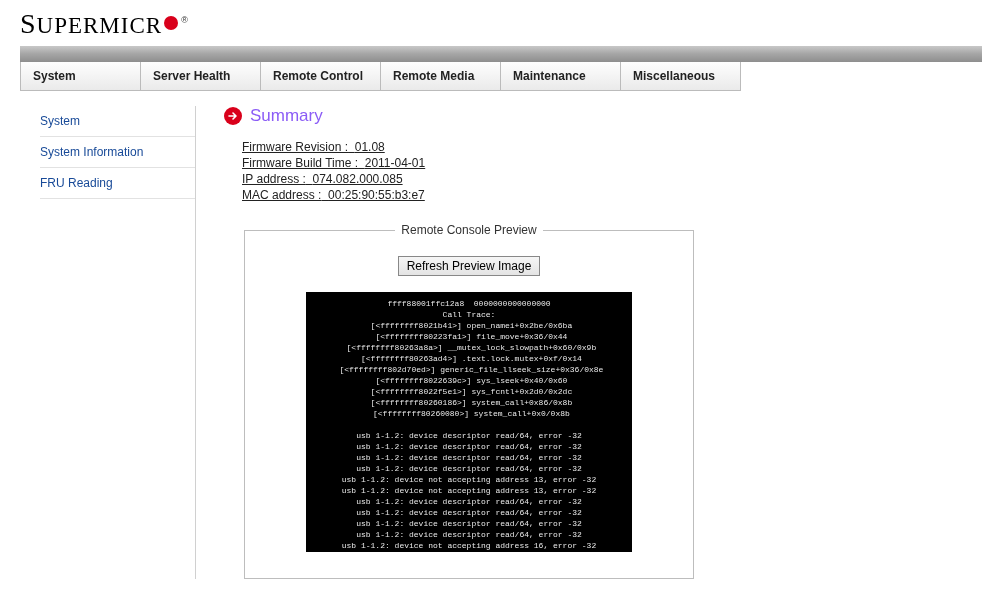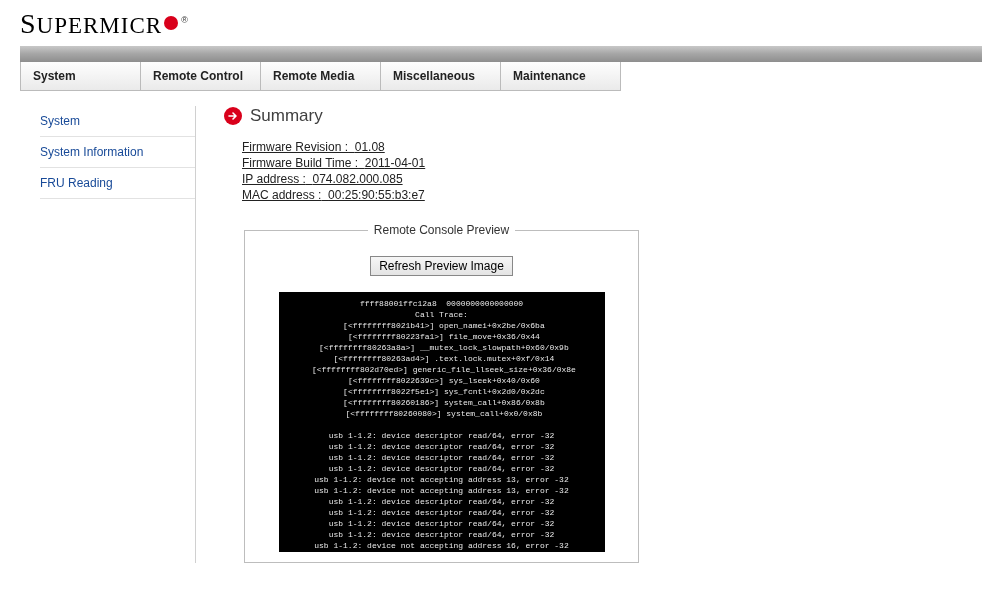--- a/index.html
+++ b/index.html
@@ -16,45 +16,46 @@
   .menu-item:last-child { border-right: 1px solid #bbb; }
   .body-row { display: flex; margin-top: 15px; }
   .sidebar { width: 195px; padding-left: 40px; }
   .side-item { display: block; padding: 8px 0; font-size: 12px; color: #184a98; cursor: pointer; border-bottom: 1px solid #e2e2e2; }
   .side-item.active { font-weight: normal; }
   .divider { width: 1px; background: #d0d0d0; }
   .main { flex: 1; padding: 0 20px 0 28px; }
   .title-row { display: flex; align-items: center; margin-bottom: 14px; }
   .arrow-badge { width: 18px; height: 18px; border-radius: 50%; background: #d9001b; margin-right: 8px; display: flex; align-items: center; justify-content: center; }
   .arrow-badge svg { display:block; }
-  h1 { font-size: 17px; font-weight: normal; color: #404040; }
+  h1 { font-size: 17px; font-weight: normal; color: #8b5cf6; }
   .info-line { font-size: 12px; color: #222; margin: 2px 0 2px 18px; text-decoration: underline; }
   .info-label { }
-  .fieldset { margin-top: 28px; margin-left: 20px; border: 1px solid #bdbdbd; width: 395px; padding: 14px 20px 10px 20px; text-align: center; }
+  .fieldset { margin-top: 28px; margin-left: 20px; border: 1px solid #bdbdbd; width: 450px; padding: 14px 20px 26px 20px; text-align: center; }
   .legend { position: relative; top: -22px; background: #fff; padding: 0 6px; font-size: 12px; color: #333; display: inline-block; }
   .refresh-btn { font-size: 12px; padding: 2px 8px; background: linear-gradient(#f6f6f6,#e4e4e4); border: 1px solid #888; cursor: pointer; margin-top: -10px; text-align: center; }
   .console { margin-top: 16px; width: 326px; height: 260px; background: #000; color: #e8e8e8; font-family: "Courier New", monospace; font-size: 8px; line-height: 11px; text-align: center; padding: 6px 8px; overflow: hidden; white-space: pre; margin-left:auto; margin-right:auto; }
 </style>
 </head>
 <body>
 
 <div class="page">
 
   <div class="logo-row">
     <span class="logo-text"><span class="big">S</span>UPERMICR</span><span class="logo-dot"></span><span class="logo-reg">®</span>
   </div>
 
   <div class="gray-bar"></div>
 
   <div class="menu" id="top-menu">
       <div class="menu-item">System</div>
+      <div class="menu-item">Server Health</div>
       <div class="menu-item">Remote Control</div>
       <div class="menu-item">Remote Media</div>
+      <div class="menu-item">Maintenance</div>
       <div class="menu-item">Miscellaneous</div>
-      <div class="menu-item">Maintenance</div>
     </div>
 
   <div class="body-row">
     <div class="sidebar">
       <a class="side-item">System</a>
       <a class="side-item active">System Information</a>
       <a class="side-item">FRU Reading</a>
     </div>
 
     <div class="divider"></div>

